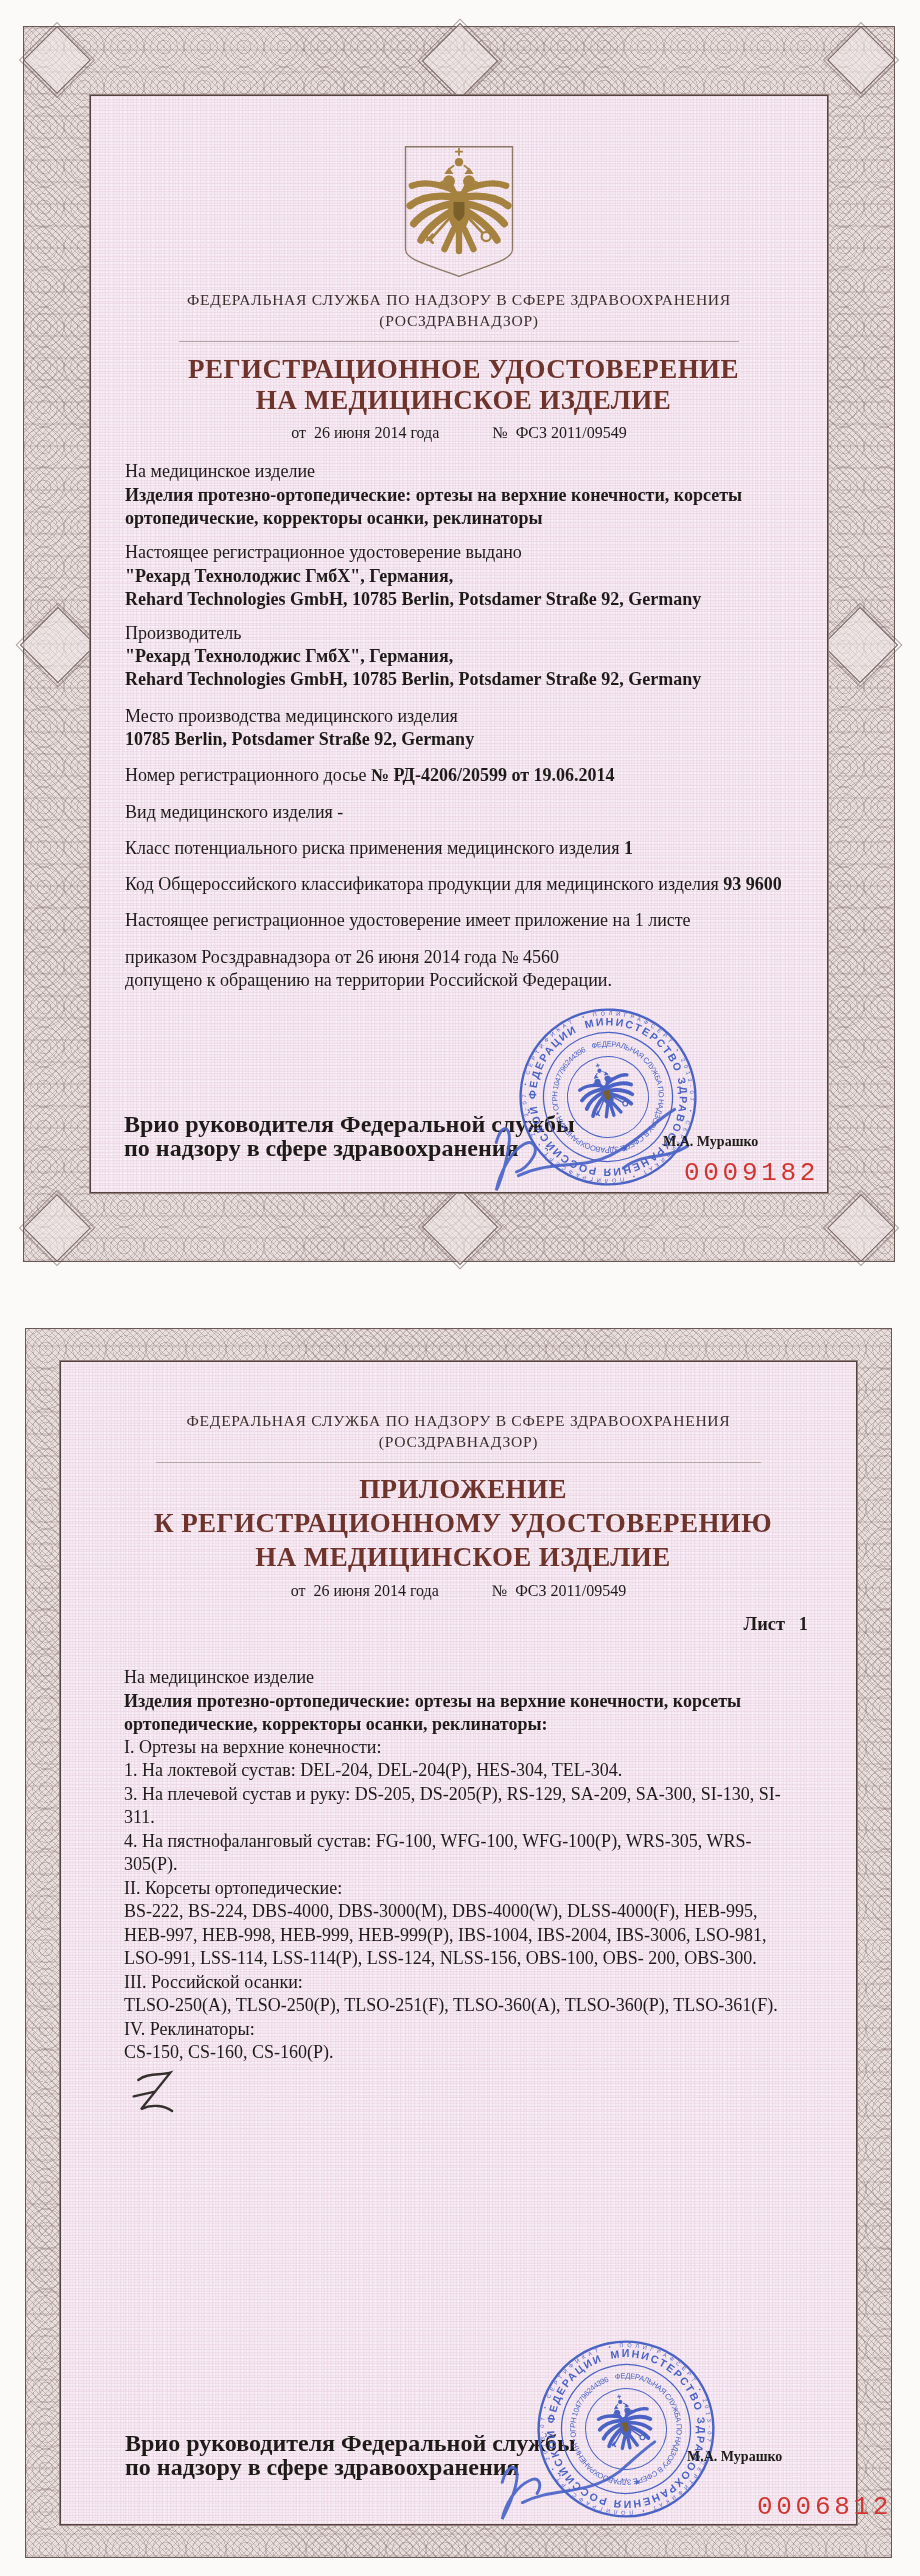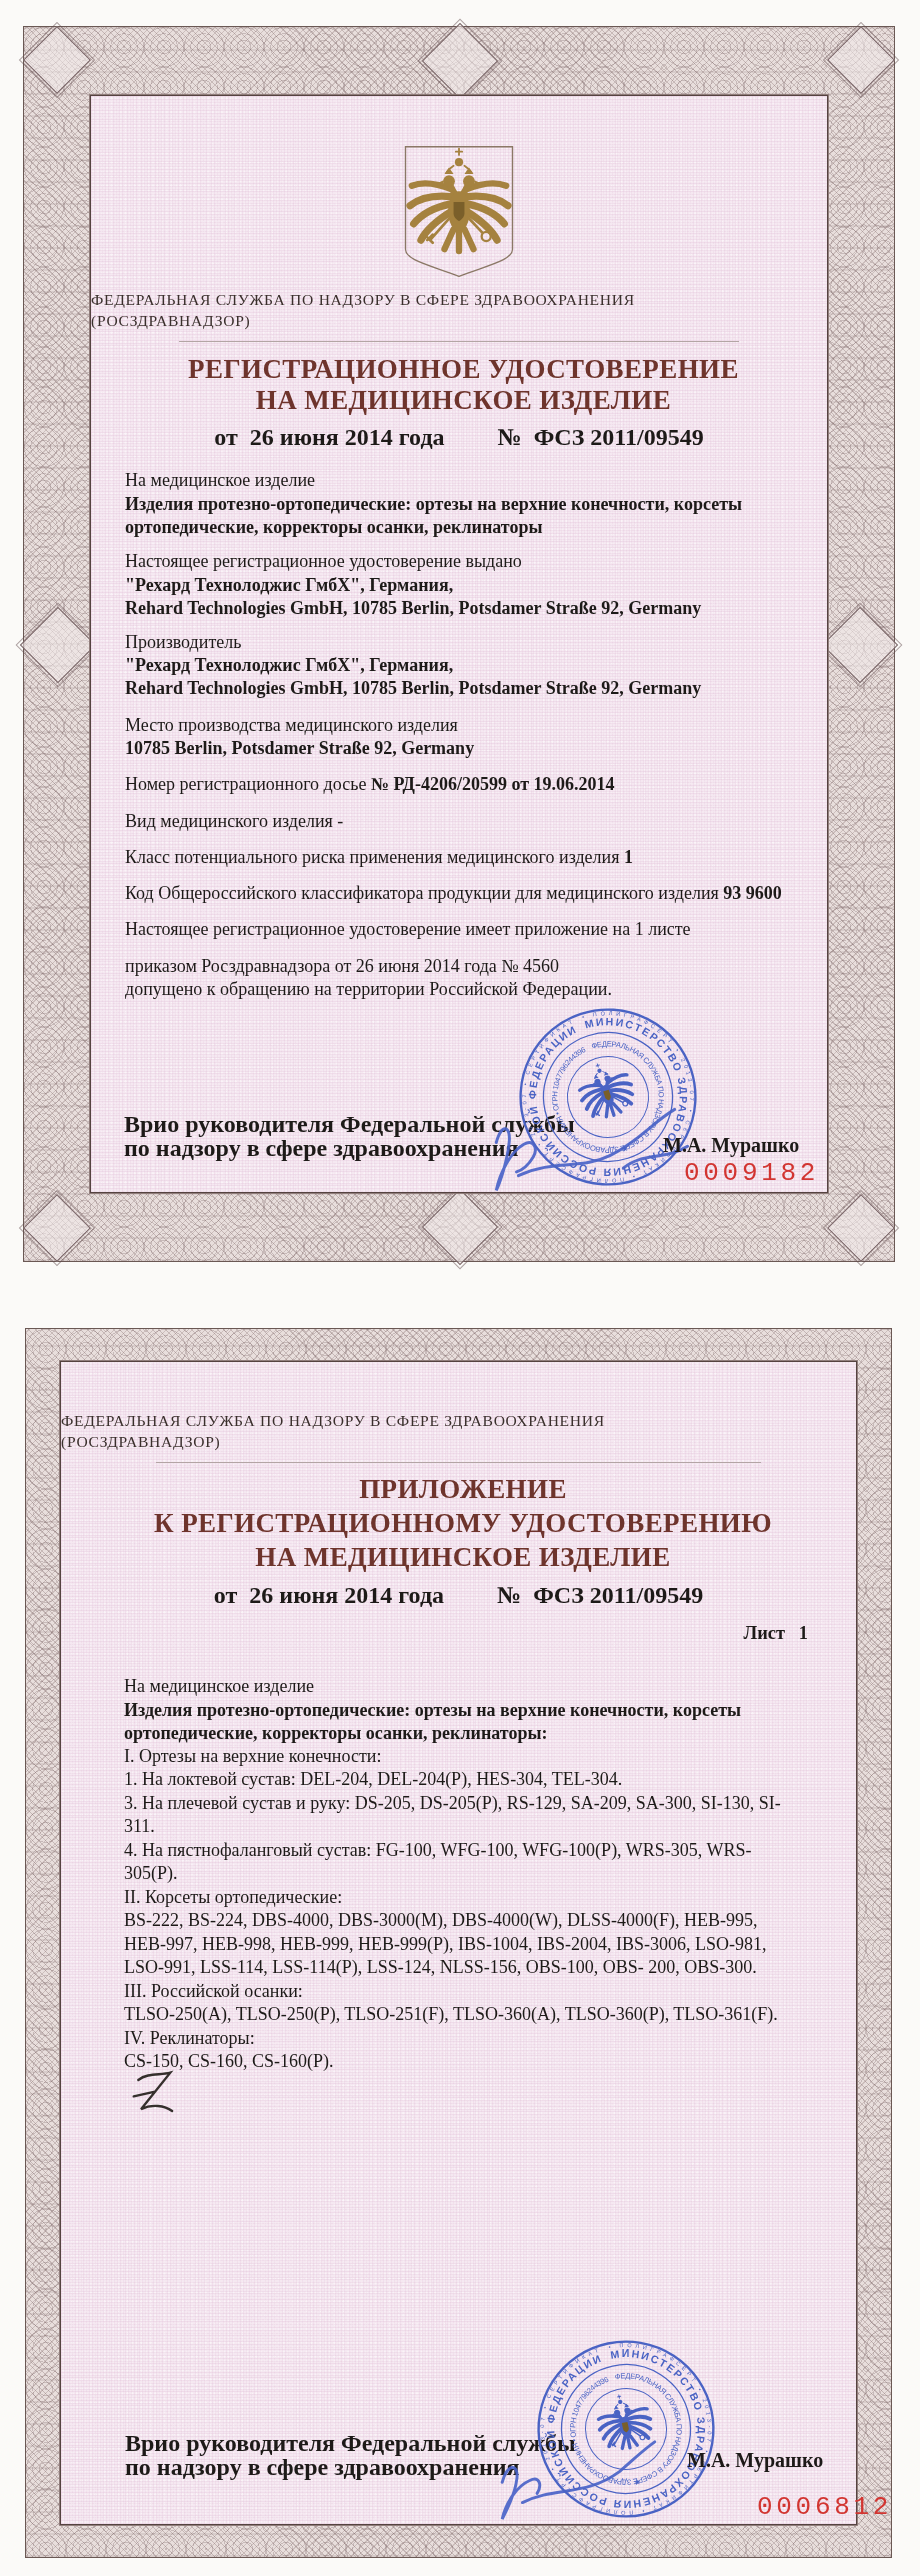--- a/index.html
+++ b/index.html
@@ -26,43 +26,43 @@
   
   .inner{position:absolute;background-color:#f5e8f1;border:1.8px solid #554340;box-shadow:0 0 0 0.9px #8a7674;
     background-image:
       repeating-linear-gradient(0deg, rgba(216,173,203,.20) 0 0.9px, transparent 0.9px 2.8px),
       repeating-linear-gradient(90deg, rgba(216,173,203,.16) 0 0.9px, transparent 0.9px 2.8px),
       radial-gradient(rgba(255,255,255,.55) 0.9px, transparent 1.3px);
     background-size:auto,auto,4.6px 4.6px;}
   .cert1 .inner{inset:69px 67px;}
   .cert2 .inner{inset:33px 35px;}
   .emblem{display:block;margin:48px auto 0;}
-  .agency{font-size:15.6px;line-height:21px;letter-spacing:0.7px;color:#3a2f2c;}
+  .agency{text-align:center;font-size:15.6px;line-height:21px;letter-spacing:0.7px;color:#3a2f2c;}
   .divider{height:0.9px;background:#b3a5a4;width:76%;margin:10px auto 0;}
   .title{text-align:center;font-weight:700;color:#6e342c;font-size:27px;line-height:31px;letter-spacing:0.4px;padding-left:9px;}
   .cert1 .title-block{margin-top:12px;}
   .cert2 .title-block{margin-top:9.2px;}
   .cert2 .title{line-height:34px;}
-  .meta{display:flex;justify-content:center;gap:53px;margin-top:8.3px;font-weight:700;font-size:24px;}
+  .meta{display:flex;justify-content:center;gap:53px;margin-top:8.3px;font-weight:400;font-size:16px;}
   .meta span{white-space:pre;}
   .sheet{text-align:right;padding-right:48px;margin-top:14px;font-weight:700;font-size:18.4px;white-space:pre;}
   .body1{padding:0 35px 0 34px;font-size:18px;}
   .body1 p{margin:0;line-height:21.6px;}
   .b{font-weight:700;}
   .mt-lg{margin-top:14.7px !important;}
   .mt-md{margin-top:12px !important;}
   .mt-sm{margin-top:1.8px !important;}
   .first{margin-top:18.4px !important;}
   .bold2{font-weight:700;line-height:23px !important;}
   .body2{padding:0 55px 0 63px;font-size:18px;margin-top:31px;}
   .body2 p{margin:0;line-height:23.5px;}
   .sig-title{position:absolute;font-weight:700;font-size:24px;line-height:24px;}
   .cert1 .sig-title{left:33px;top:1016px;}
   .cert2 .sig-title{left:64px;top:1069px;}
-  .signer{position:absolute;font-weight:700;font-size:20px;white-space:nowrap;}
+  .signer{position:absolute;font-weight:700;font-size:14px;white-space:nowrap;}
   .cert1 .signer{left:572px;top:1038px;}
   .cert2 .signer{left:626px;top:1087px;}
   .serial{position:absolute;font-family:"Liberation Mono","DejaVu Sans Mono",monospace;
     font-size:26px;letter-spacing:3.7px;color:#d23531;white-space:nowrap;}
   .cert1 .serial{left:593px;top:1062px;}
   .cert2 .serial{left:696px;top:1130px;}
   .stamp{position:absolute;color:#4a63c4;}
   .cert1 .stamp{left:425px;top:909px;transform:rotate(-18deg);}
   .cert2 .stamp{left:473px;top:975px;transform:rotate(-12deg);}
   .stamp circle{stroke:currentColor;fill:none;}

